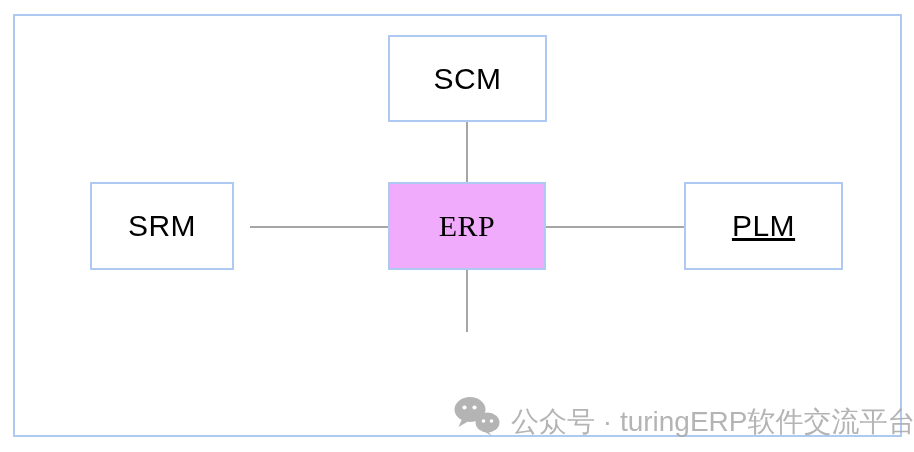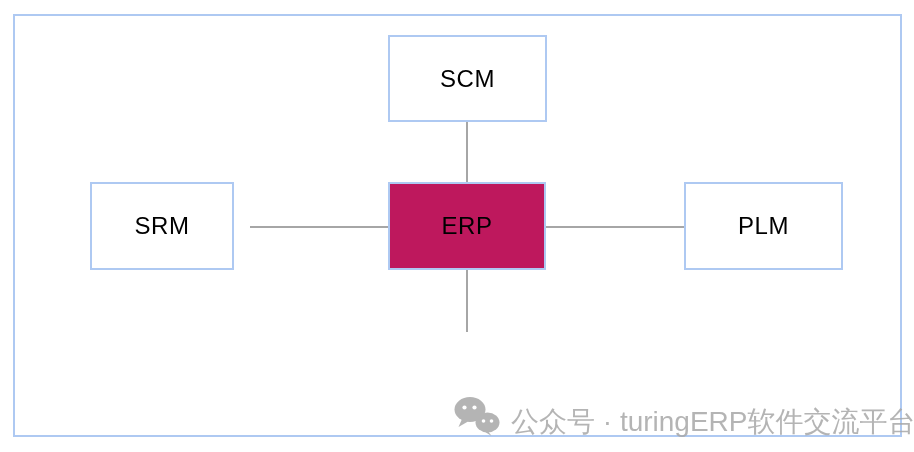--- a/index.html
+++ b/index.html
@@ -26,21 +26,21 @@
     background: #ffffff;
   }
   .node {
     position: absolute;
     box-sizing: border-box;
     border: 2px solid #AEC9F2;
     background: #ffffff;
     display: flex;
     align-items: center;
     justify-content: center;
-    font-size: 24px;
+    font-size: 30px;
     color: #000000;
     letter-spacing: 0.5px;
     z-index: 2;
     text-align: center;
   }
   .node-top    { left: 388px; top: 35px;  width: 159px; height: 87px; }
   .node-left   { left: 90px;  top: 182px; width: 144px; height: 88px; }
   .node-center { left: 388px; top: 182px; width: 158px; height: 88px; background: #ED7D31; }
   .node-right  { left: 684px; top: 182px; width: 159px; height: 88px; }
   .node-bottom { left: 387px; top: 332px; width: 159px; height: 88px; }
@@ -90,25 +90,25 @@
   <div class="connector conn-bottom" style="background: rgb(166, 166, 166);"></div>
 
   <div class="node node-top" style="border-color: rgb(174, 201, 242);">
     <span>SCM</span>
   </div>
 
   <div class="node node-left" style="border-color: rgb(174, 201, 242);">
     <span>SRM</span>
   </div>
 
-  <div class="node node-center" style="border-color: rgb(174, 201, 242); background: #be185d;">
+  <div class="node node-center" style="border-color: rgb(174, 201, 242); background: #f0abfc; font-family: Liberation Serif, serif;">
     <span>ERP</span>
   </div>
 
-  <div class="node node-right" style="border-color: rgb(174, 201, 242);">
+  <div class="node node-right" style="border-color: rgb(174, 201, 242); text-decoration: underline;">
     <span>PLM</span>
   </div>
 
 
   <div class="watermark" style="color: rgb(168, 168, 168);">
     <svg class="wm-icon" viewBox="0 0 50 40" xmlns="http://www.w3.org/2000/svg" aria-hidden="true">
       <g fill="currentColor">
         <ellipse cx="18" cy="13.5" rx="15.5" ry="12.5"></ellipse>
         <path d="M10 23 L6.5 31 L16 25.5 Z"></path>
         <ellipse cx="35.5" cy="26.5" rx="12" ry="10"></ellipse>

